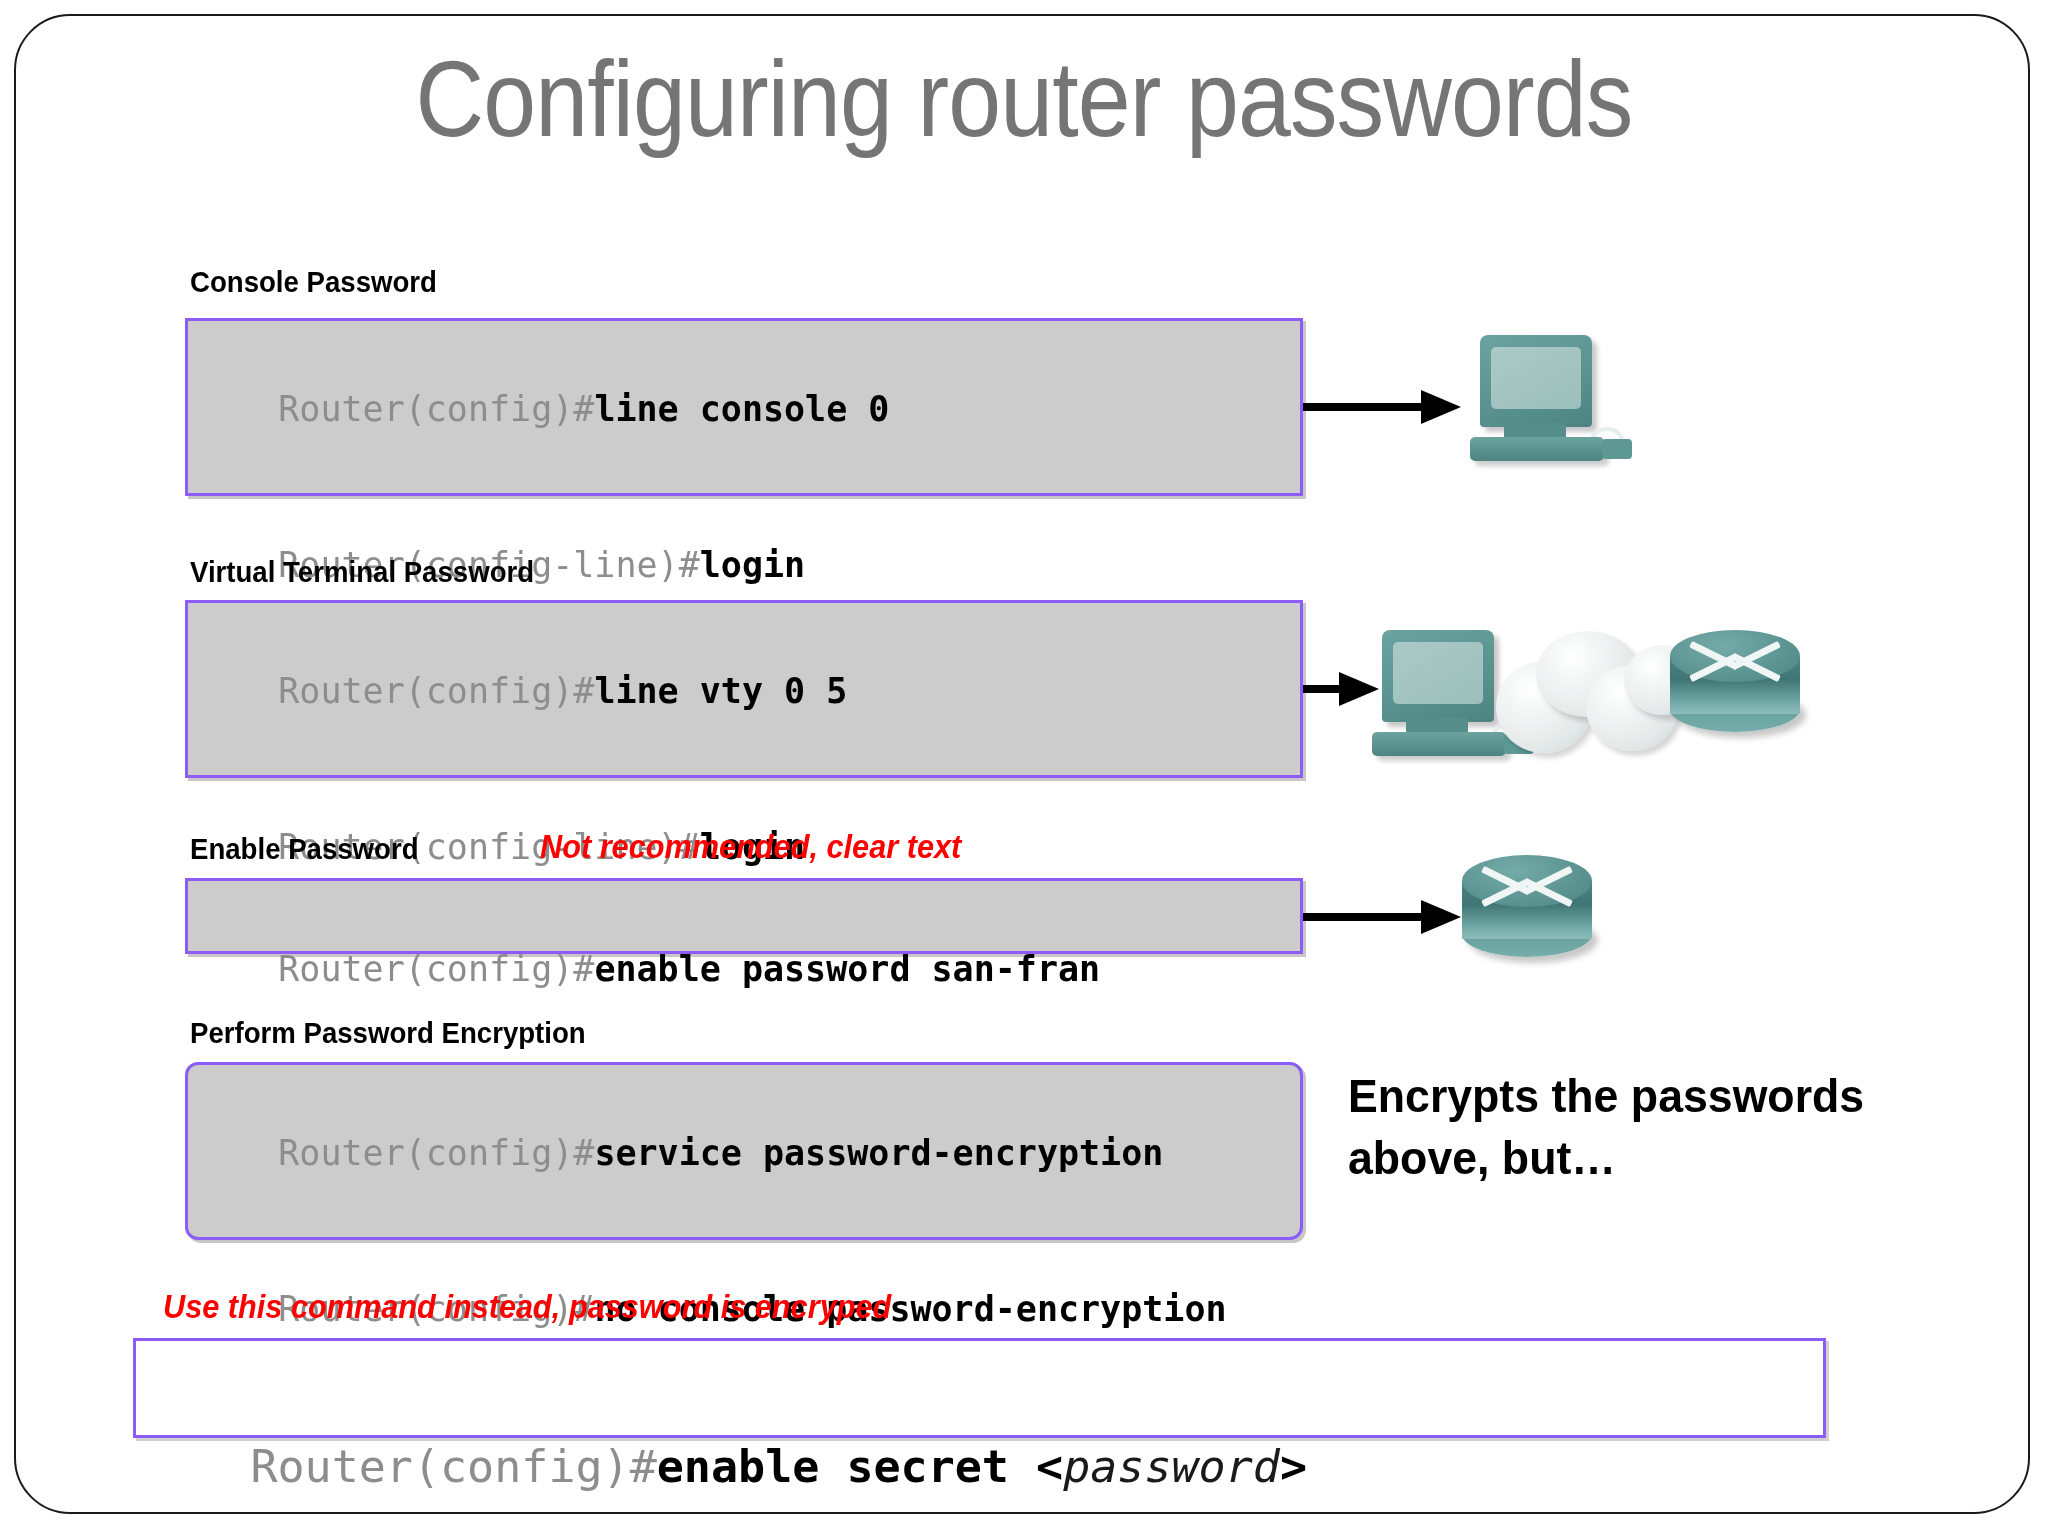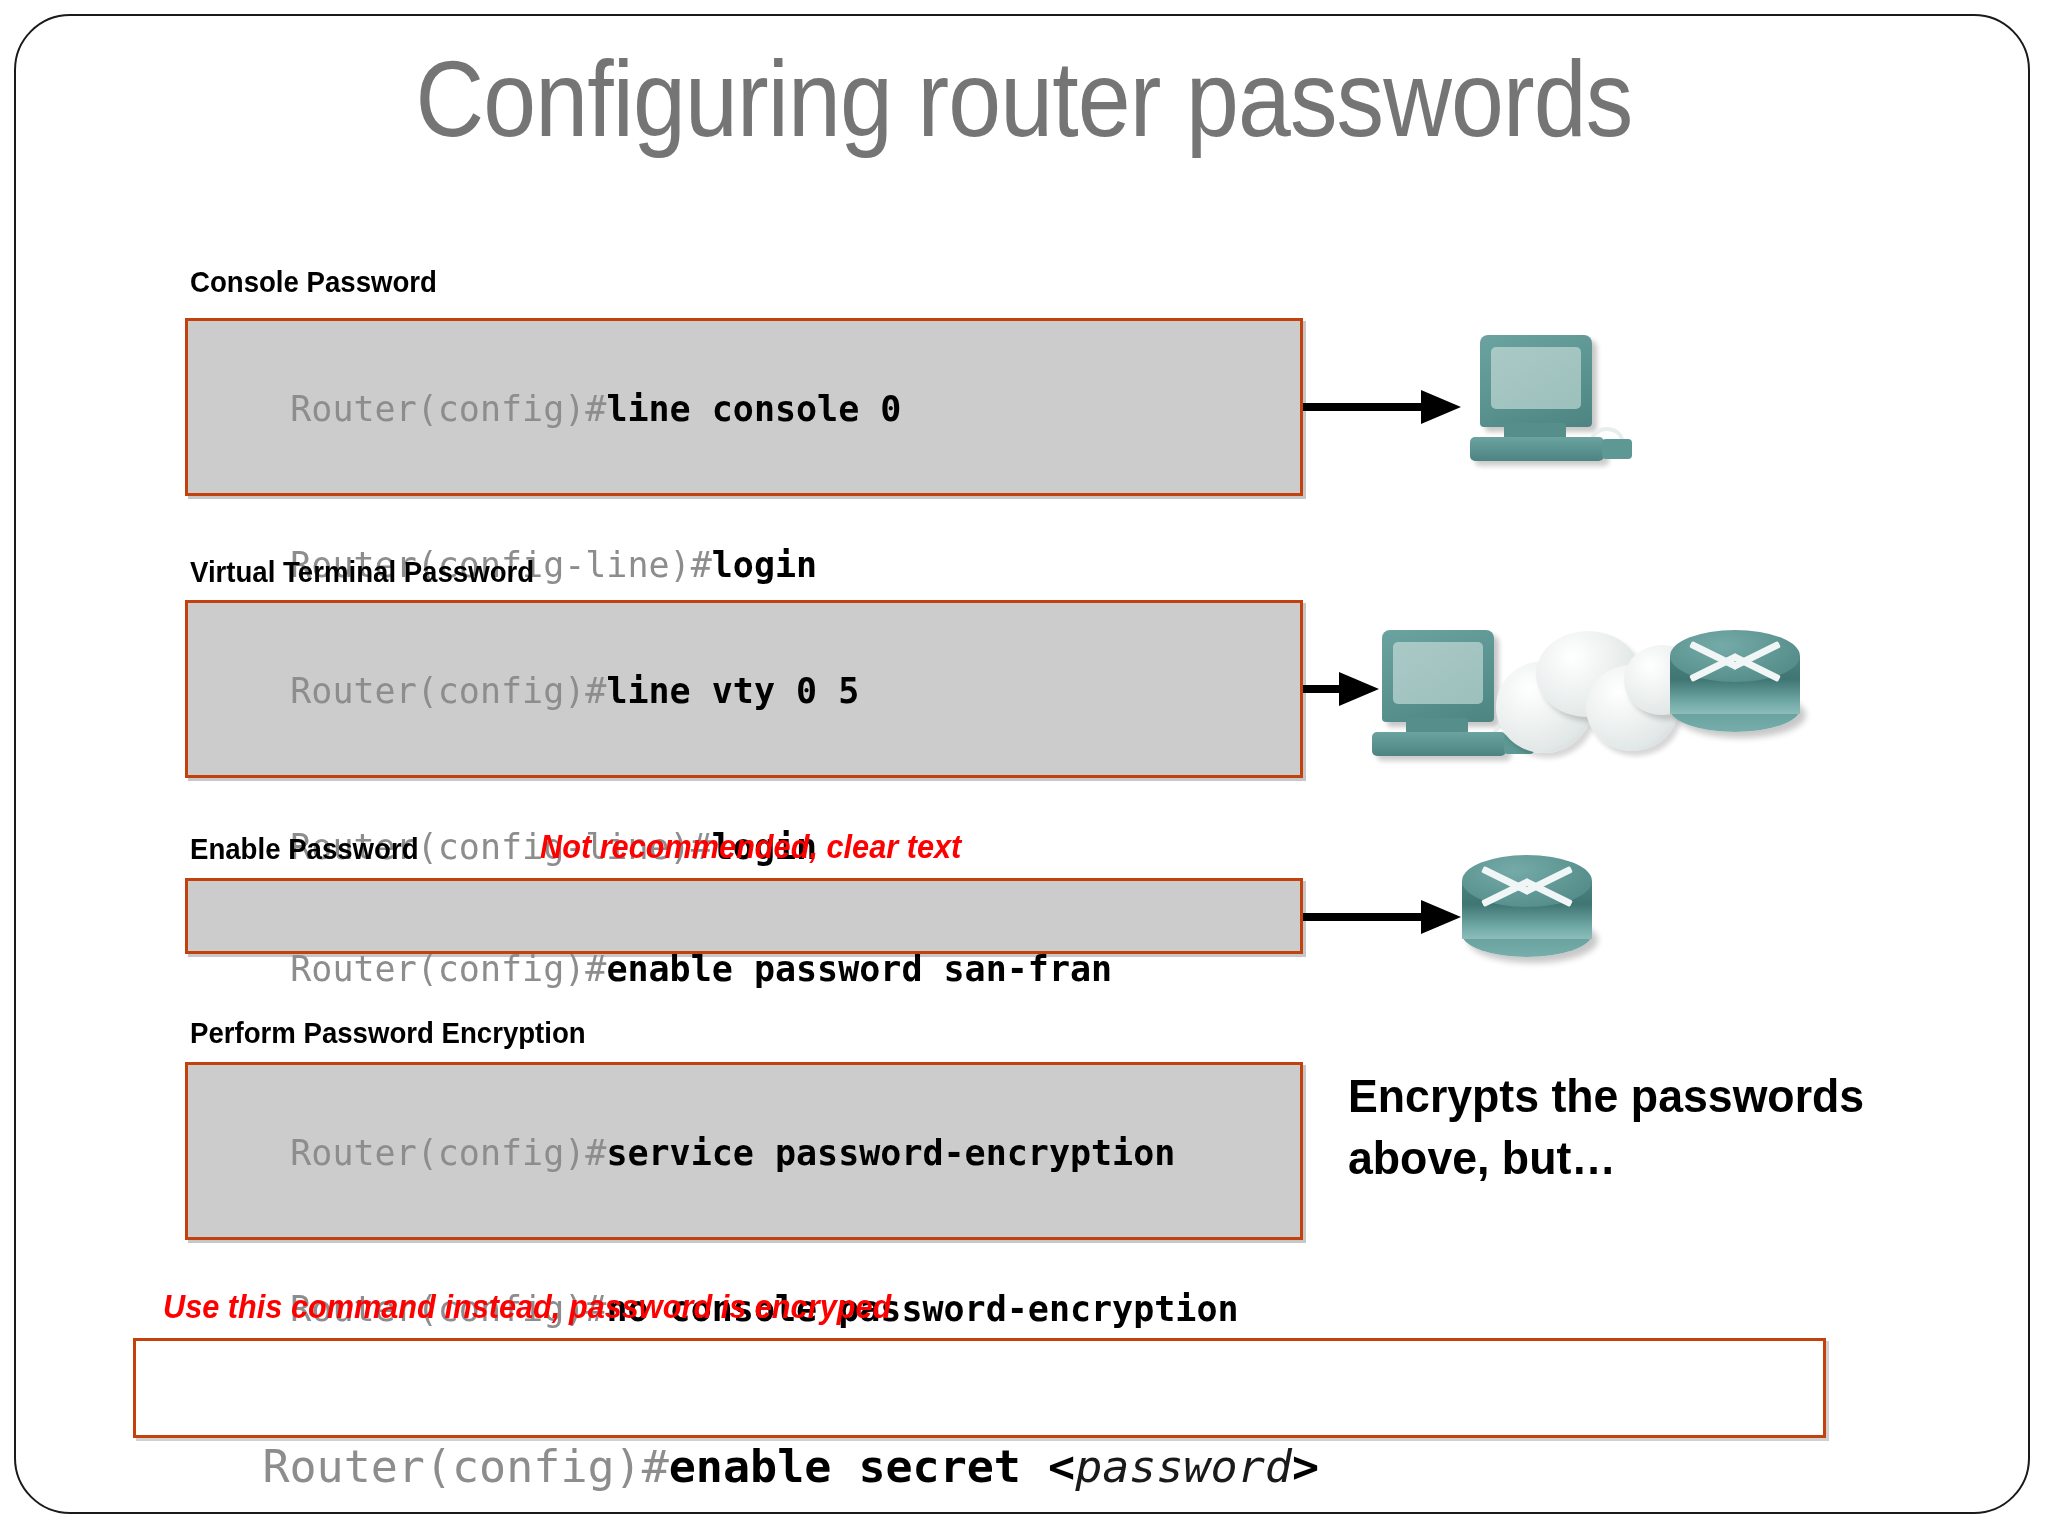--- a/index.html
+++ b/index.html
@@ -37,23 +37,23 @@
     position:absolute;
     font-family:"Liberation Sans",sans-serif;
     font-size:33px;font-weight:bold;font-style:italic;color:#fe0000;
     transform:scaleX(0.93);transform-origin:0 50%;
     white-space:nowrap;
   }
 
   
   .cmd-box{
     position:absolute;background:#cccccc;
-    border:3px solid #c2410c;box-sizing:border-box;
+    border:3px solid #8b5cf6;box-sizing:border-box;
     box-shadow:3px 3px 0 rgba(0,0,0,0.22);
-    padding:10px 0 10px 18px;
+    padding:10px 0 10px 6px;
   }
   .cmd-box.plain{background:#ffffff;box-shadow:3px 3px 0 rgba(0,0,0,0.18);}
 
   .cmd-line{
     font-family:"DejaVu Sans Mono","Liberation Mono",monospace;
     font-size:35px;line-height:52px;white-space:pre;color:#000;
   }
   .cmd-line.big{font-size:45px;line-height:72px;}
   .prompt{color:#8d8d8d;font-weight:400;}
   .cmdtxt{color:#000000;font-weight:bold;}
@@ -237,21 +237,21 @@
   <div class="body"></div>
   <div class="top"></div>
   <div class="ar a1"></div>
     <div class="ar a2"></div>
   <div class="ar a3"></div>
     <div class="ar a4"></div>
 </div>
 
 <div class="section-label" style="left:190px;top:1016px;">Perform Password Encryption</div>
 
-<div class="cmd-box" style="left:185px;top:1062px;width:1118px;height:178px;">
+<div class="cmd-box" style="left:185px;top:1062px;width:1118px;height:178px;border-radius:13px;">
   <div class="cmd-line">
     <span class="prompt">Router(config)#</span><span class="cmdtxt">service password-encryption</span>
   </div>
   <div class="cmd-line">
     <span class="prompt">Router(config)#</span><span class="cmdtxt">no console password-encryption</span>
   </div>
 </div>
 
 <div id="encrypt-note">Encrypts the passwords above, but…</div>
 

